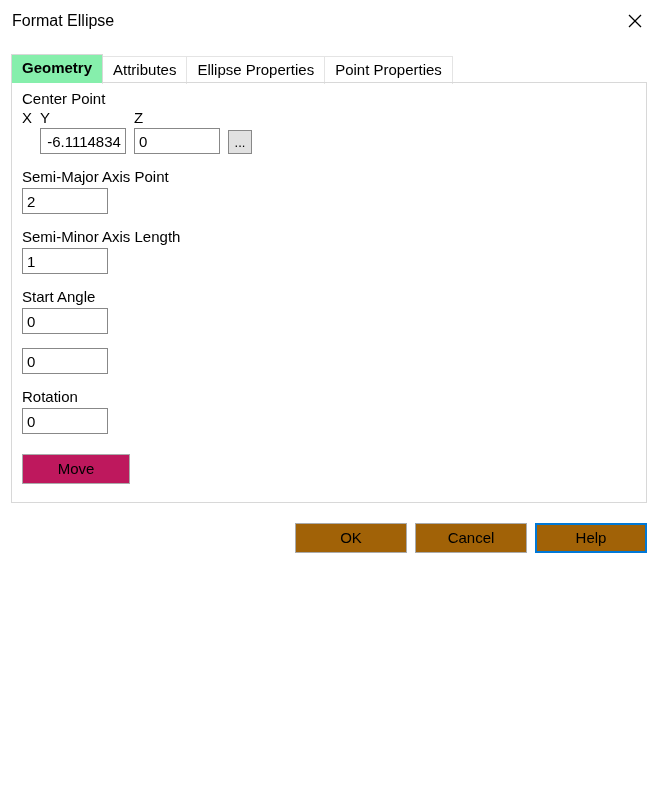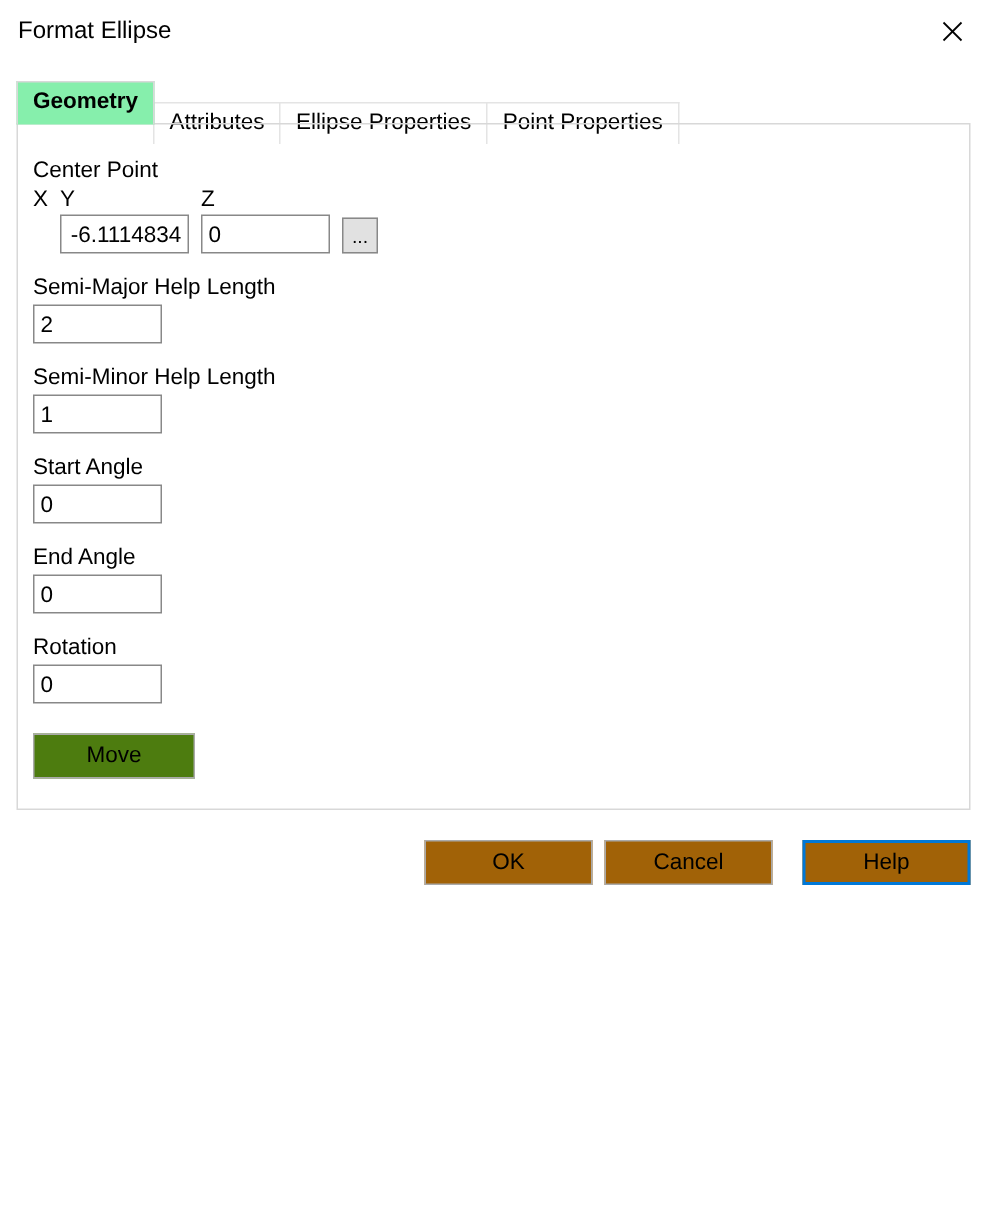--- a/index.html
+++ b/index.html
@@ -60,29 +60,29 @@
   .tab.active {
     background: #86efac;
     border-color: #d8d8d8;
     z-index: 2;
     padding-bottom: 7px;
     margin-bottom: -1px;
     font-weight: bold;
   }
   .tab:not(.active) {
     background: #fff;
-    top: 14px;
+    top: 2px;
     border-top-color: #e4e4e4;
     border-left-color: #e4e4e4;
     border-right-color: #e4e4e4;
   }
   .tabpanel {
     border: 1px solid #d8d8d8;
     flex: 1;
-    padding: 20px 10px;
+    padding: 5px 10px;
     position: relative;
   }
   .label {
     font-size: 15px;
     margin-top: 2px;
     margin-bottom: 2px;
   }
   .row-xyz {
     display: flex;
     gap: 8px;
@@ -119,21 +119,21 @@
     line-height: 1;
   }
   .field-block {
     margin-top: 14px;
   }
   .field-block .label { margin-bottom: 3px; }
   .move-btn {
     margin-top: 20px;
     width: 108px; height: 30px;
     border: 1px solid #aaa;
-    background: #4d7c0f;
+    background: #be185d;
     font-family: inherit;
     font-size: 15px;
     cursor: default;
     text-align: center;
     line-height: 28px;
   }
   .footer {
     padding: 10px 11px 12px 11px;
     display: flex;
     justify-content: flex-end;
@@ -145,21 +145,20 @@
     background: #a16207;
     font-family: inherit;
     font-size: 15px;
     text-align: center;
     line-height: 28px;
     cursor: default;
   }
   .footer .btn.default {
     border: 2px solid #0078d7;
     line-height: 26px;
-    margin-left: 12px;
   }
 </style>
 </head>
 <body>
 
 <div class="window">
 
   <div class="titlebar">
     <div class="title">Format Ellipse</div>
     <div class="close-btn">
@@ -192,36 +191,35 @@
           <input class="txt" type="text" style="text-align: center; padding-left: 6px;" value="-6.1114834">
         </div>
         <div class="col">
           <div class="hdr">Z</div>
           <input class="txt" type="text" value="0" style="">
         </div>
         <div class="ellipsis-btn">...</div>
       </div>
 
       <div class="field-block">
-        <div class="label">Semi-Major Help Length</div>
+        <div class="label">Semi-Major Axis Point</div>
         <input class="txt" type="text" value="2" style="">
       </div>
 
       <div class="field-block">
-        <div class="label">Semi-Minor Help Length</div>
+        <div class="label">Semi-Minor Axis Length</div>
         <input class="txt" type="text" value="1" style="">
       </div>
 
       <div class="field-block">
         <div class="label">Start Angle</div>
         <input class="txt" type="text" value="0" style="">
       </div>
 
       <div class="field-block">
-        <div class="label">End Angle</div>
         <input class="txt" type="text" value="0" style="">
       </div>
 
       <div class="field-block">
         <div class="label">Rotation</div>
         <input class="txt" type="text" value="0" style="">
       </div>
 
       <div class="move-btn">Move</div>
 

